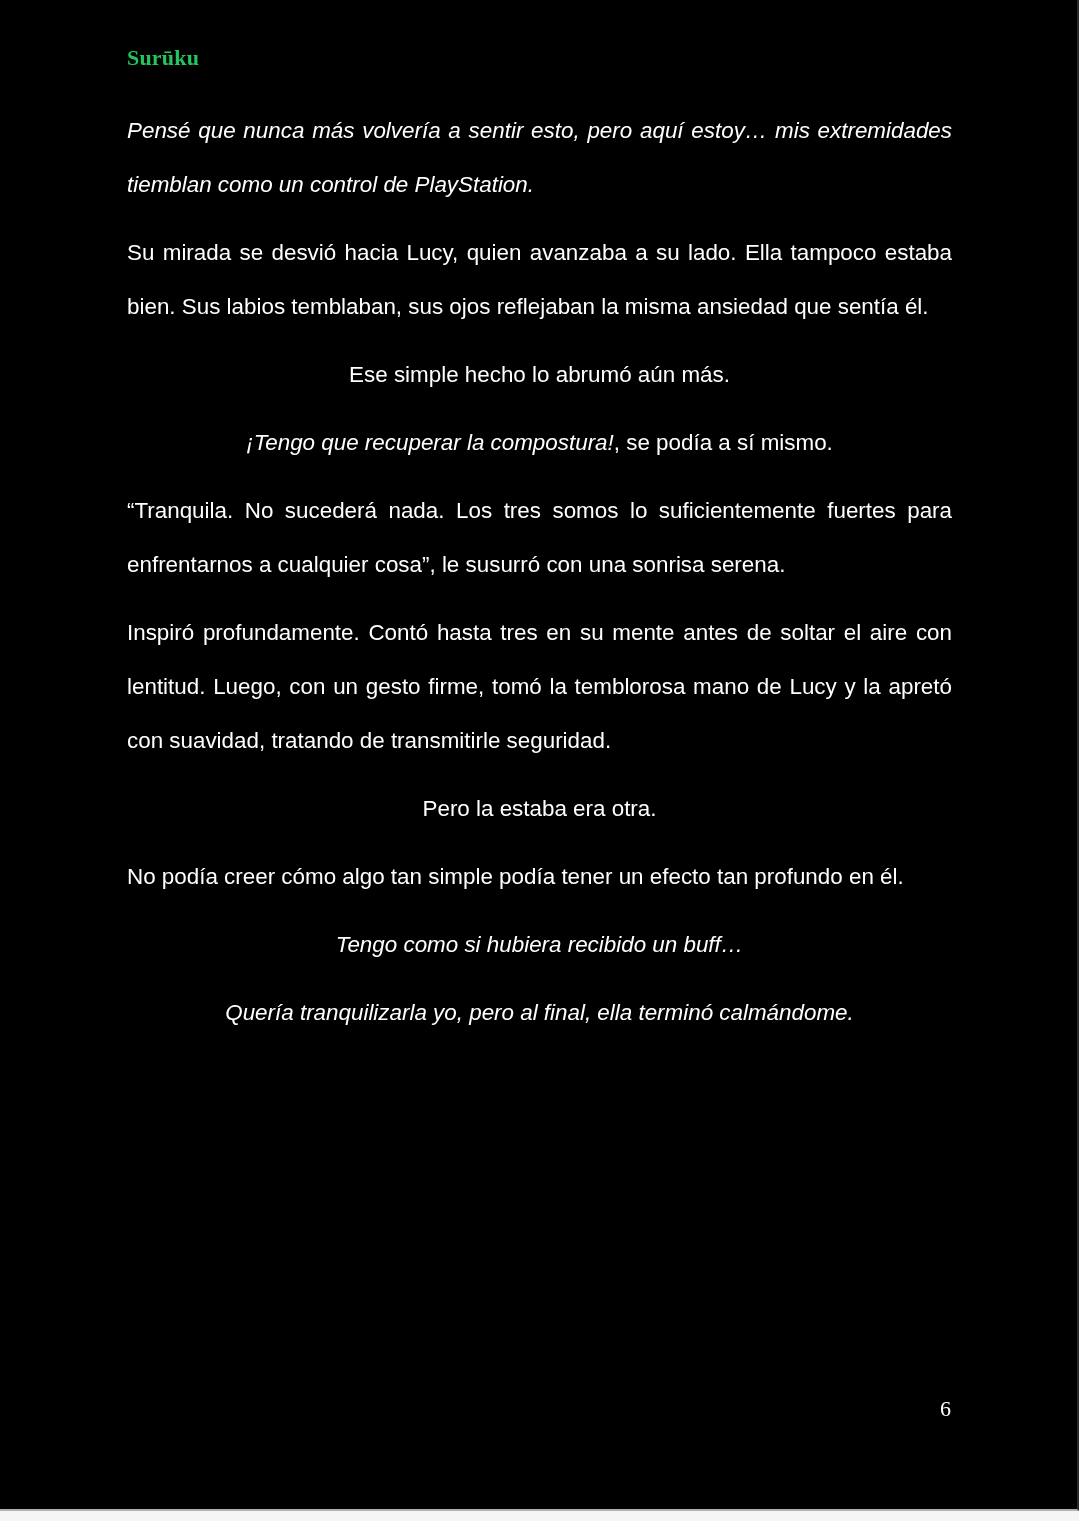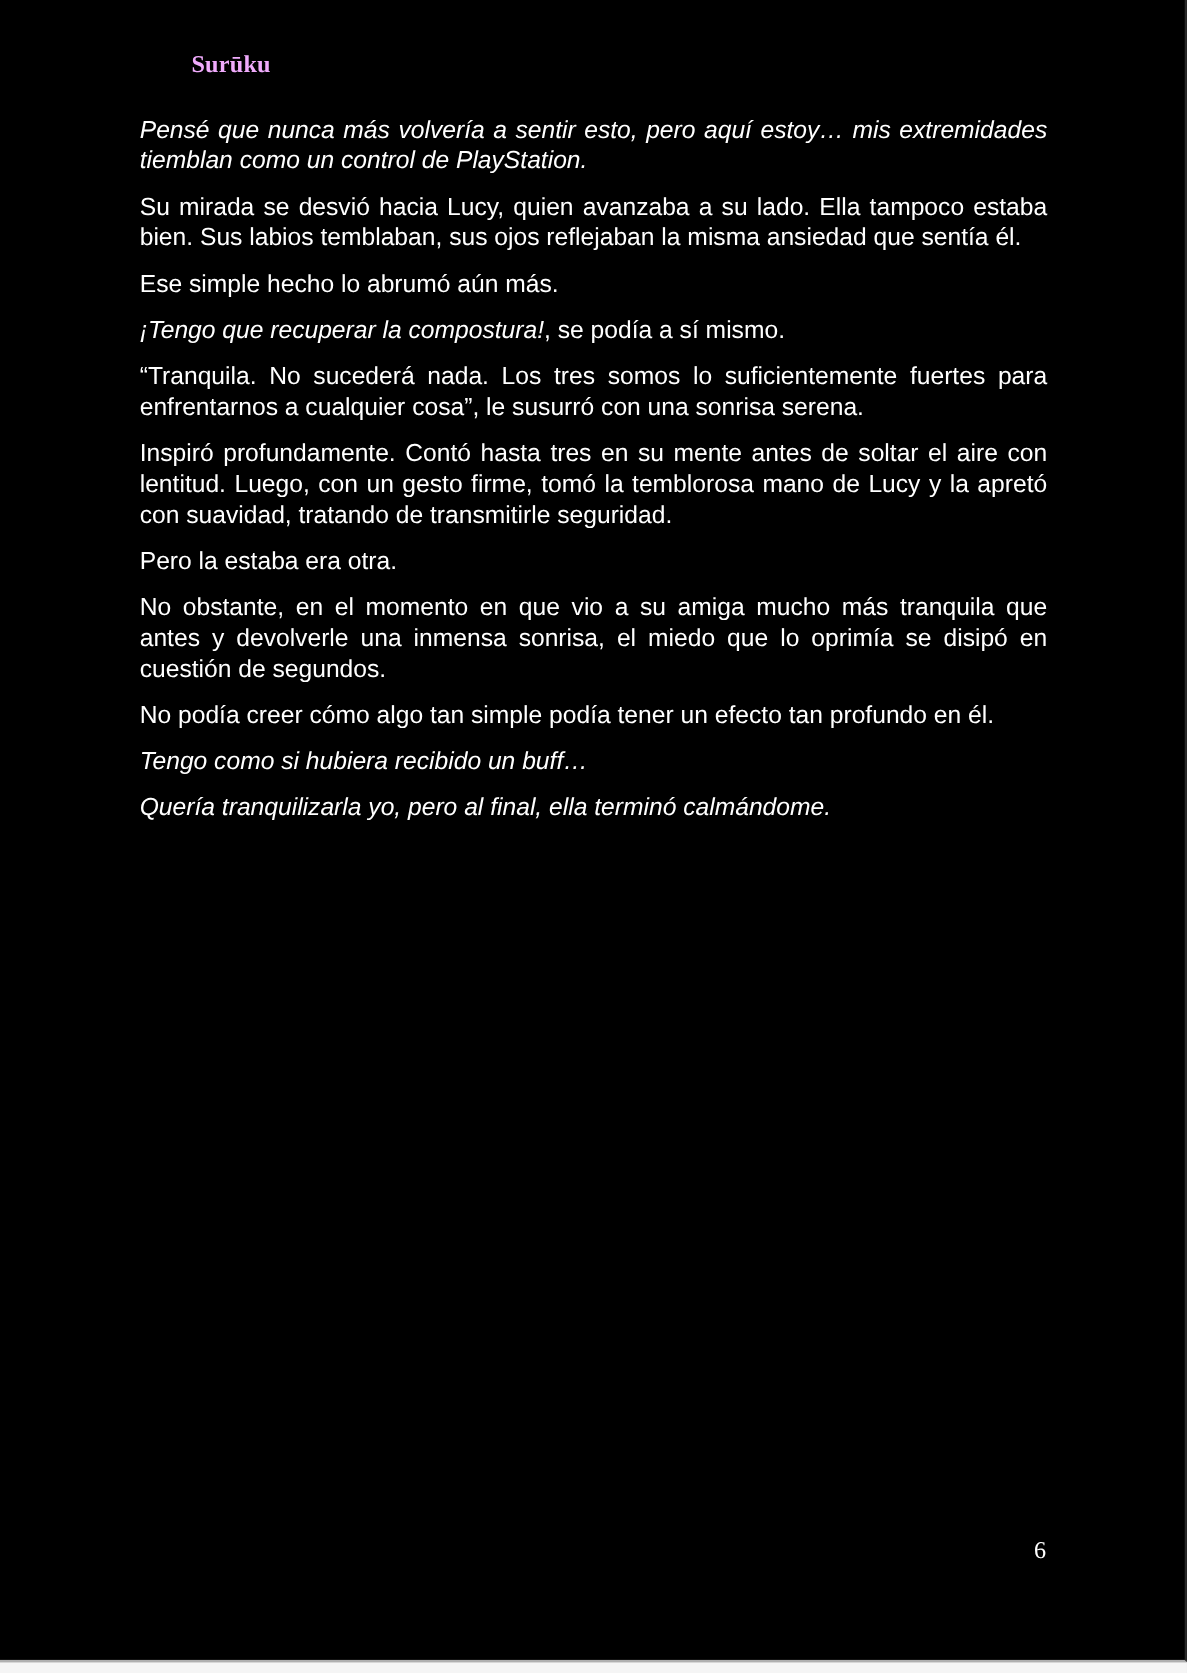--- a/index.html
+++ b/index.html
@@ -20,40 +20,39 @@
       border-right: 2px solid #2a2a2a;
       border-bottom: 2px solid #b0b0b0;
     }
     .running-head {
       position: absolute;
       left: 127px;
       top: 45px;
       font-family: "Liberation Serif", serif;
       font-weight: bold;
       font-size: 22px;
-      color: #f0abfc;
+      color: #22c55e;
       letter-spacing: 0.2px;
-      margin-left: 47px;
     }
     .body-text {
       position: absolute;
       left: 127px;
       top: 104px;
       width: 825px;
       font-family: "Liberation Sans", sans-serif;
       font-size: 22.4px;
-      line-height: 28px;
+      line-height: 54px;
       color: #ffffff;
     }
     .para {
       margin: 0 0 14px 0;
       text-align: justify;
     }
     .para.no-justify {
-      text-align: left;
+      text-align: center;
     }
     .it {
       font-style: italic;
     }
     .page-number {
       position: absolute;
       left: 940px;
       top: 1396px;
       font-family: "Liberation Serif", serif;
       font-size: 22px;
@@ -82,23 +81,20 @@
     <p class="para">
       <span>“Tranquila. No sucederá nada. Los tres somos lo suficientemente fuertes para enfrentarnos a cualquier cosa”, le susurró con una sonrisa serena.</span>
     </p>
     <p class="para">
       <span>Inspiró profundamente. Contó hasta tres en su mente antes de soltar el aire con lentitud. Luego, con un gesto firme, tomó la temblorosa mano de Lucy y la apretó con suavidad, tratando de transmitirle seguridad.</span>
     </p>
     <p class="para no-justify">
       <span>Pero la estaba era otra.</span>
     </p>
     <p class="para">
-      <span>No obstante, en el momento en que vio a su amiga mucho más tranquila que antes y devolverle una inmensa sonrisa, el miedo que lo oprimía se disipó en cuestión de segundos.</span>
-    </p>
-    <p class="para">
       <span>No podía creer cómo algo tan simple podía tener un efecto tan profundo en él.</span>
     </p>
     <p class="para no-justify">
       <span class="it">Tengo como si hubiera recibido un buff…</span>
     </p>
     <p class="para no-justify">
       <span class="it">Quería tranquilizarla yo, pero al final, ella terminó calmándome.</span>
     </p>
   </div>
 

